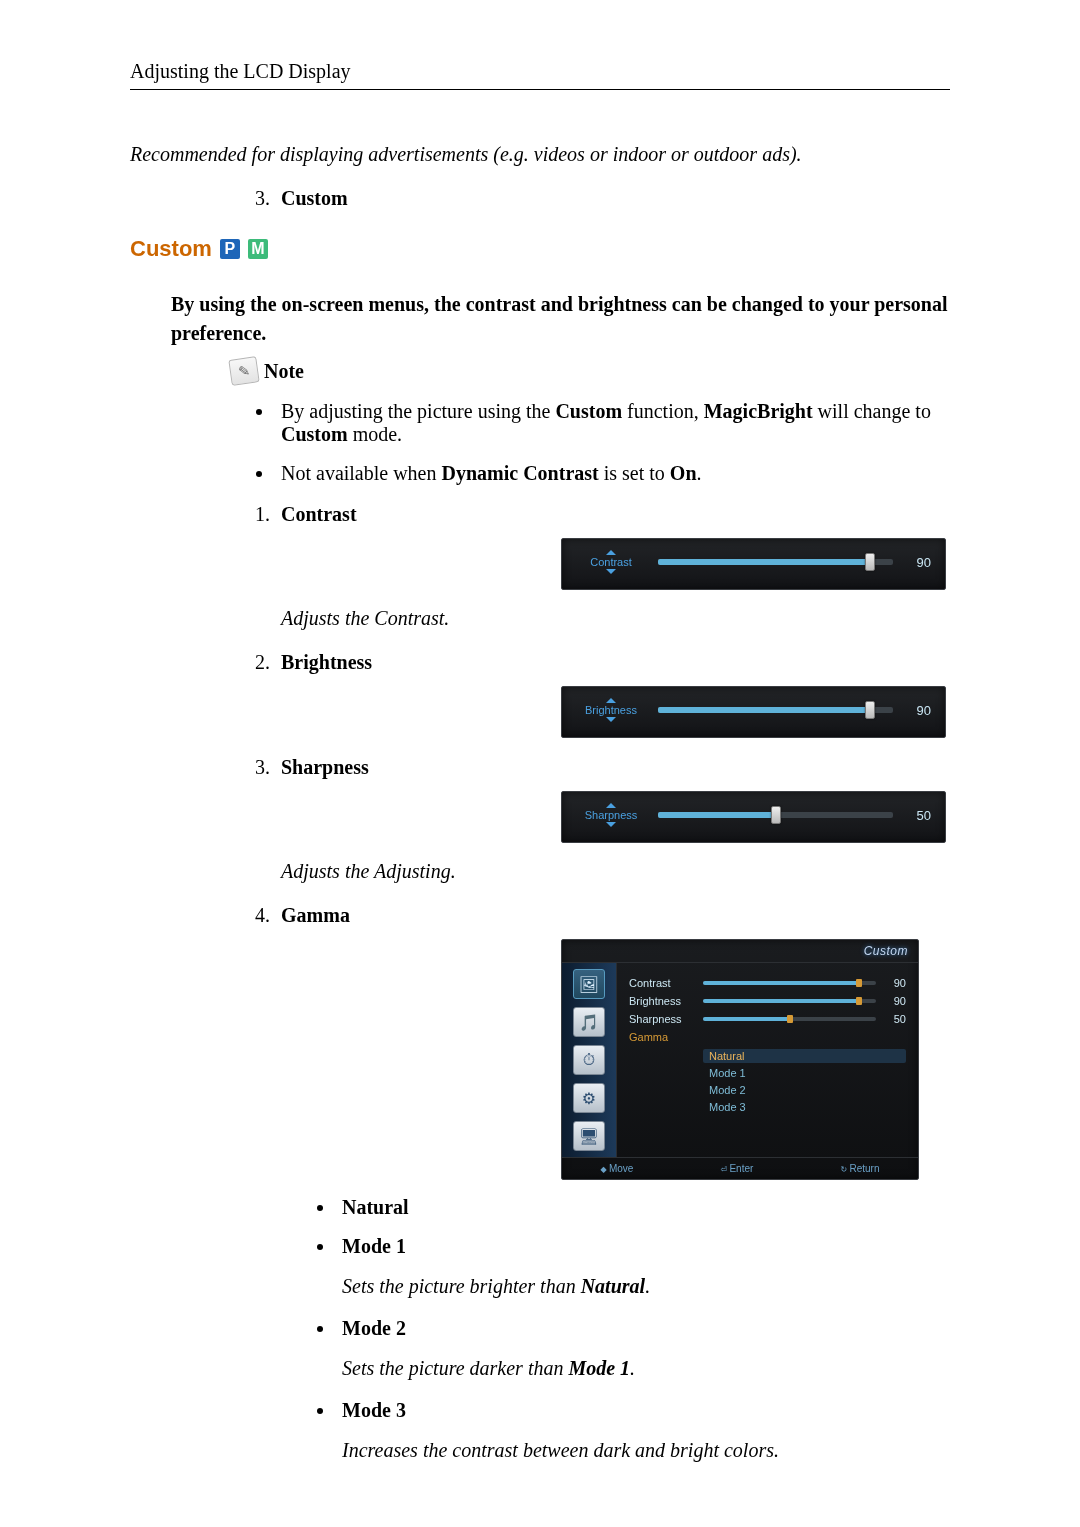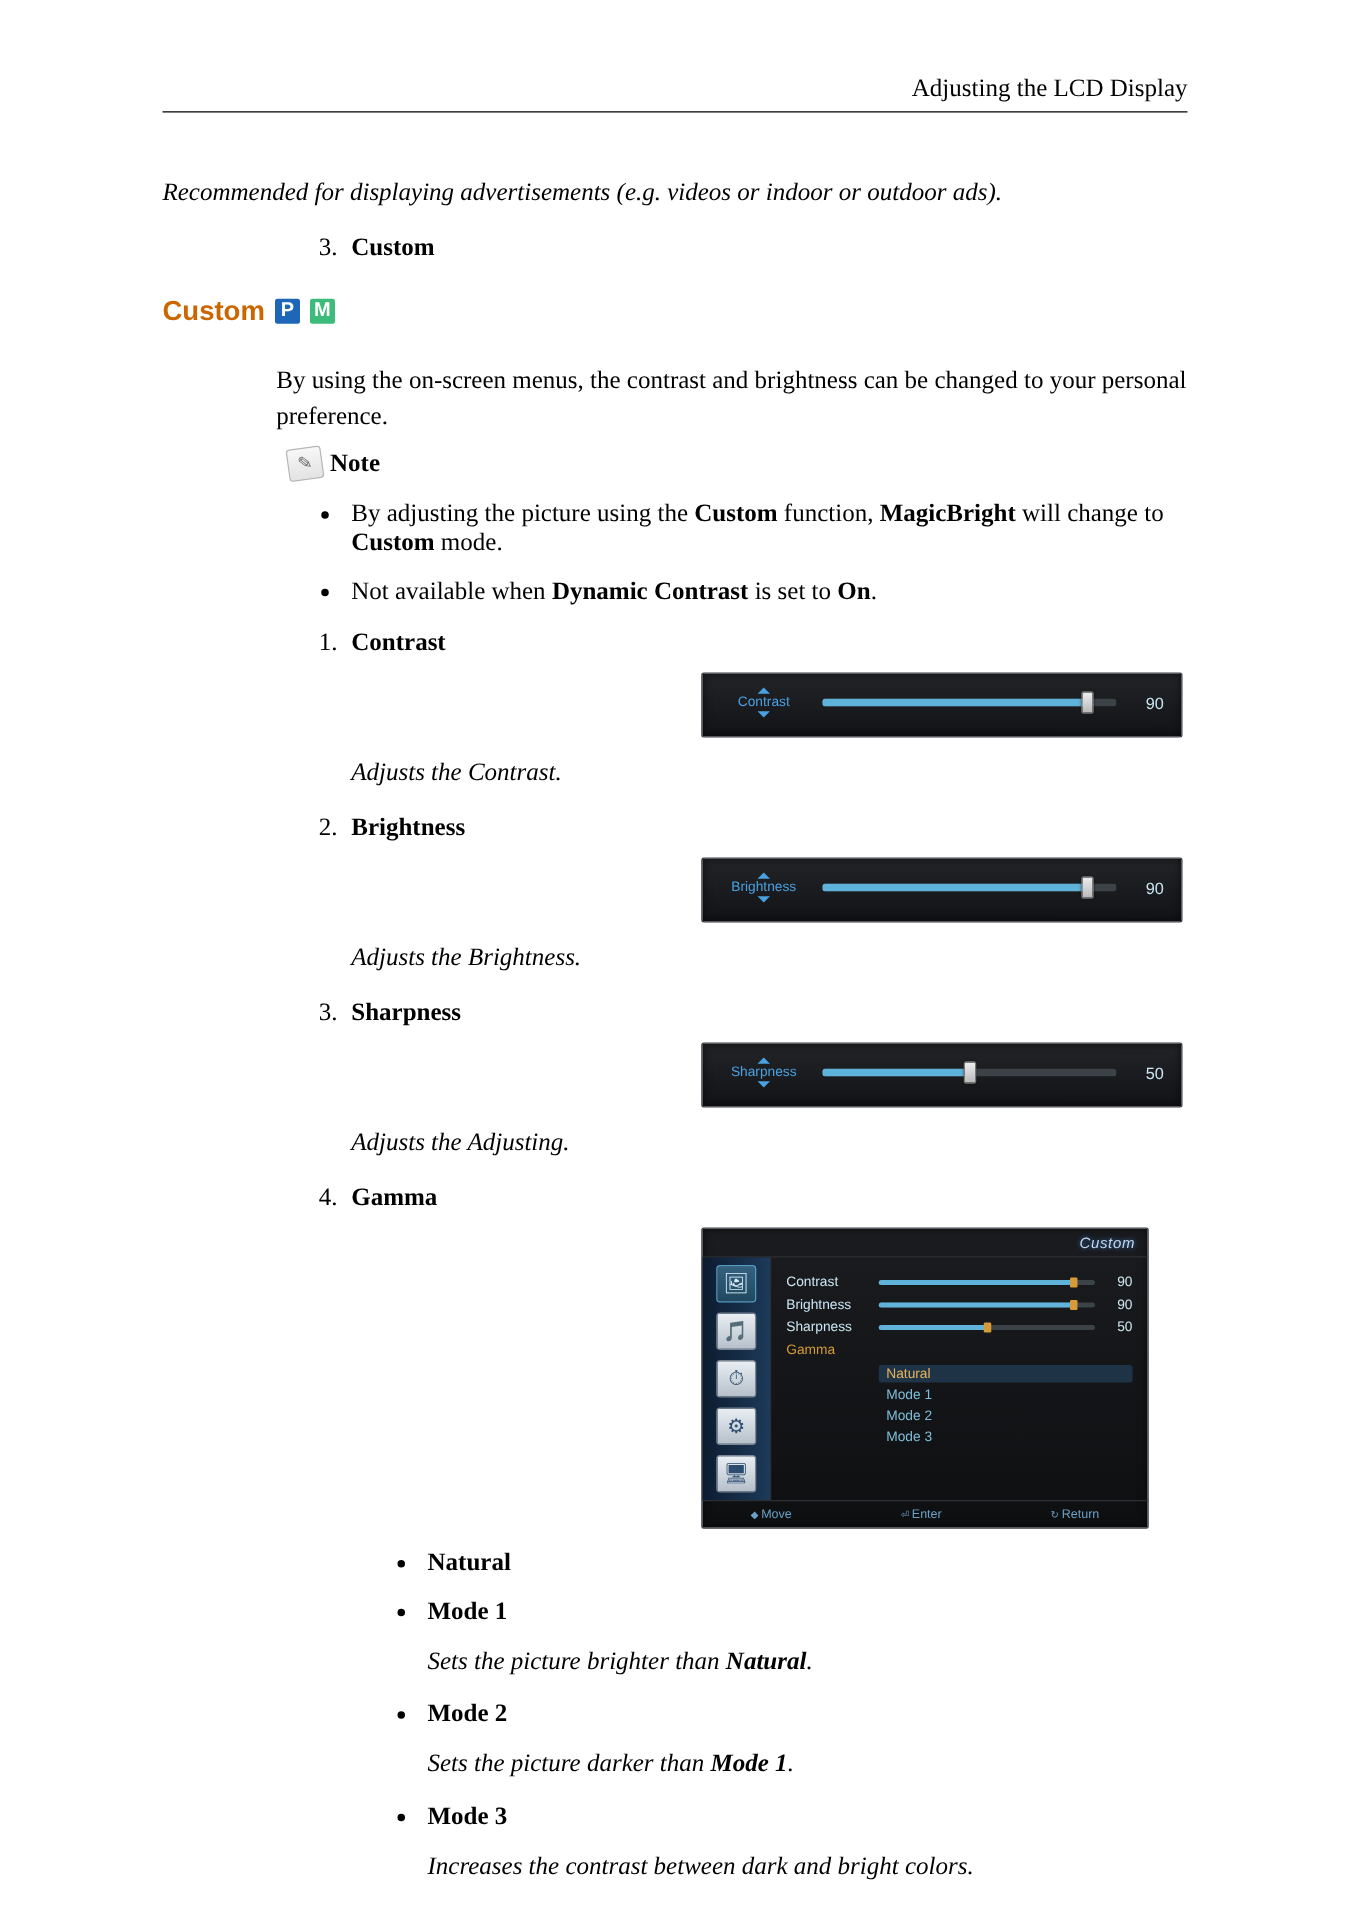--- a/index.html
+++ b/index.html
@@ -9,21 +9,21 @@
     font-family: "Times New Roman", Times, serif;
     color: #000;
   }
   .page {
     width: 1080px;
     margin: 0 auto;
     box-sizing: border-box;
     padding: 60px 130px 80px 130px;
   }
   .header-line {
-    text-align: right;
+    text-align: left;
     font-size: 20px;
     margin-bottom: 6px;
   }
   hr.rule {
     border: none;
     border-top: 1px solid #000;
     margin: 0 0 50px 0;
   }
   .body-text { font-size: 20px; line-height: 1.45; }
   .indent-1 { margin-left: 120px; }
@@ -234,21 +234,21 @@
       <strong>Custom</strong>
     </li>
   </ol>
 
   <div class="section-title">
     <span>Custom</span>
     <span class="badge-P">P</span>
     <span class="badge-M">M</span>
   </div>
 
-  <div class="body-text" style="margin-left:91px;">By using the on-screen menus, the contrast and brightness can be changed to your personal preference.</div>
+  <div class="body-text" style="margin-left:41px;font-weight:bold;">By using the on-screen menus, the contrast and brightness can be changed to your personal preference.</div>
 
   <div class="note-row">
     <span class="note-icon">✎</span>
     <span class="note-label">Note</span>
   </div>
 
   <ul class="bul">
     <li>
       <span>By adjusting the picture using the </span><strong>Custom</strong><span> function, </span><strong>MagicBright</strong><span> will change to </span><strong>Custom</strong><span> mode.</span>
     </li>
@@ -283,21 +283,20 @@
           <span class="arrow-up"></span>
           <span>Brightness</span>
           <span class="arrow-down"></span>
         </div>
         <div class="slider-track">
           <div class="slider-fill" style="width:90%;"></div>
           <div class="slider-thumb" style="left:90%;"></div>
         </div>
         <div class="osd-value">90</div>
       </div>
-      <div class="body-text p">Adjusts the Brightness.</div>
     </li>
 
     <li>
       <strong>Sharpness</strong>
       <div class="osd">
         <div class="osd-label-col">
           <span class="arrow-up"></span>
           <span>Sharpness</span>
           <span class="arrow-down"></span>
         </div>

